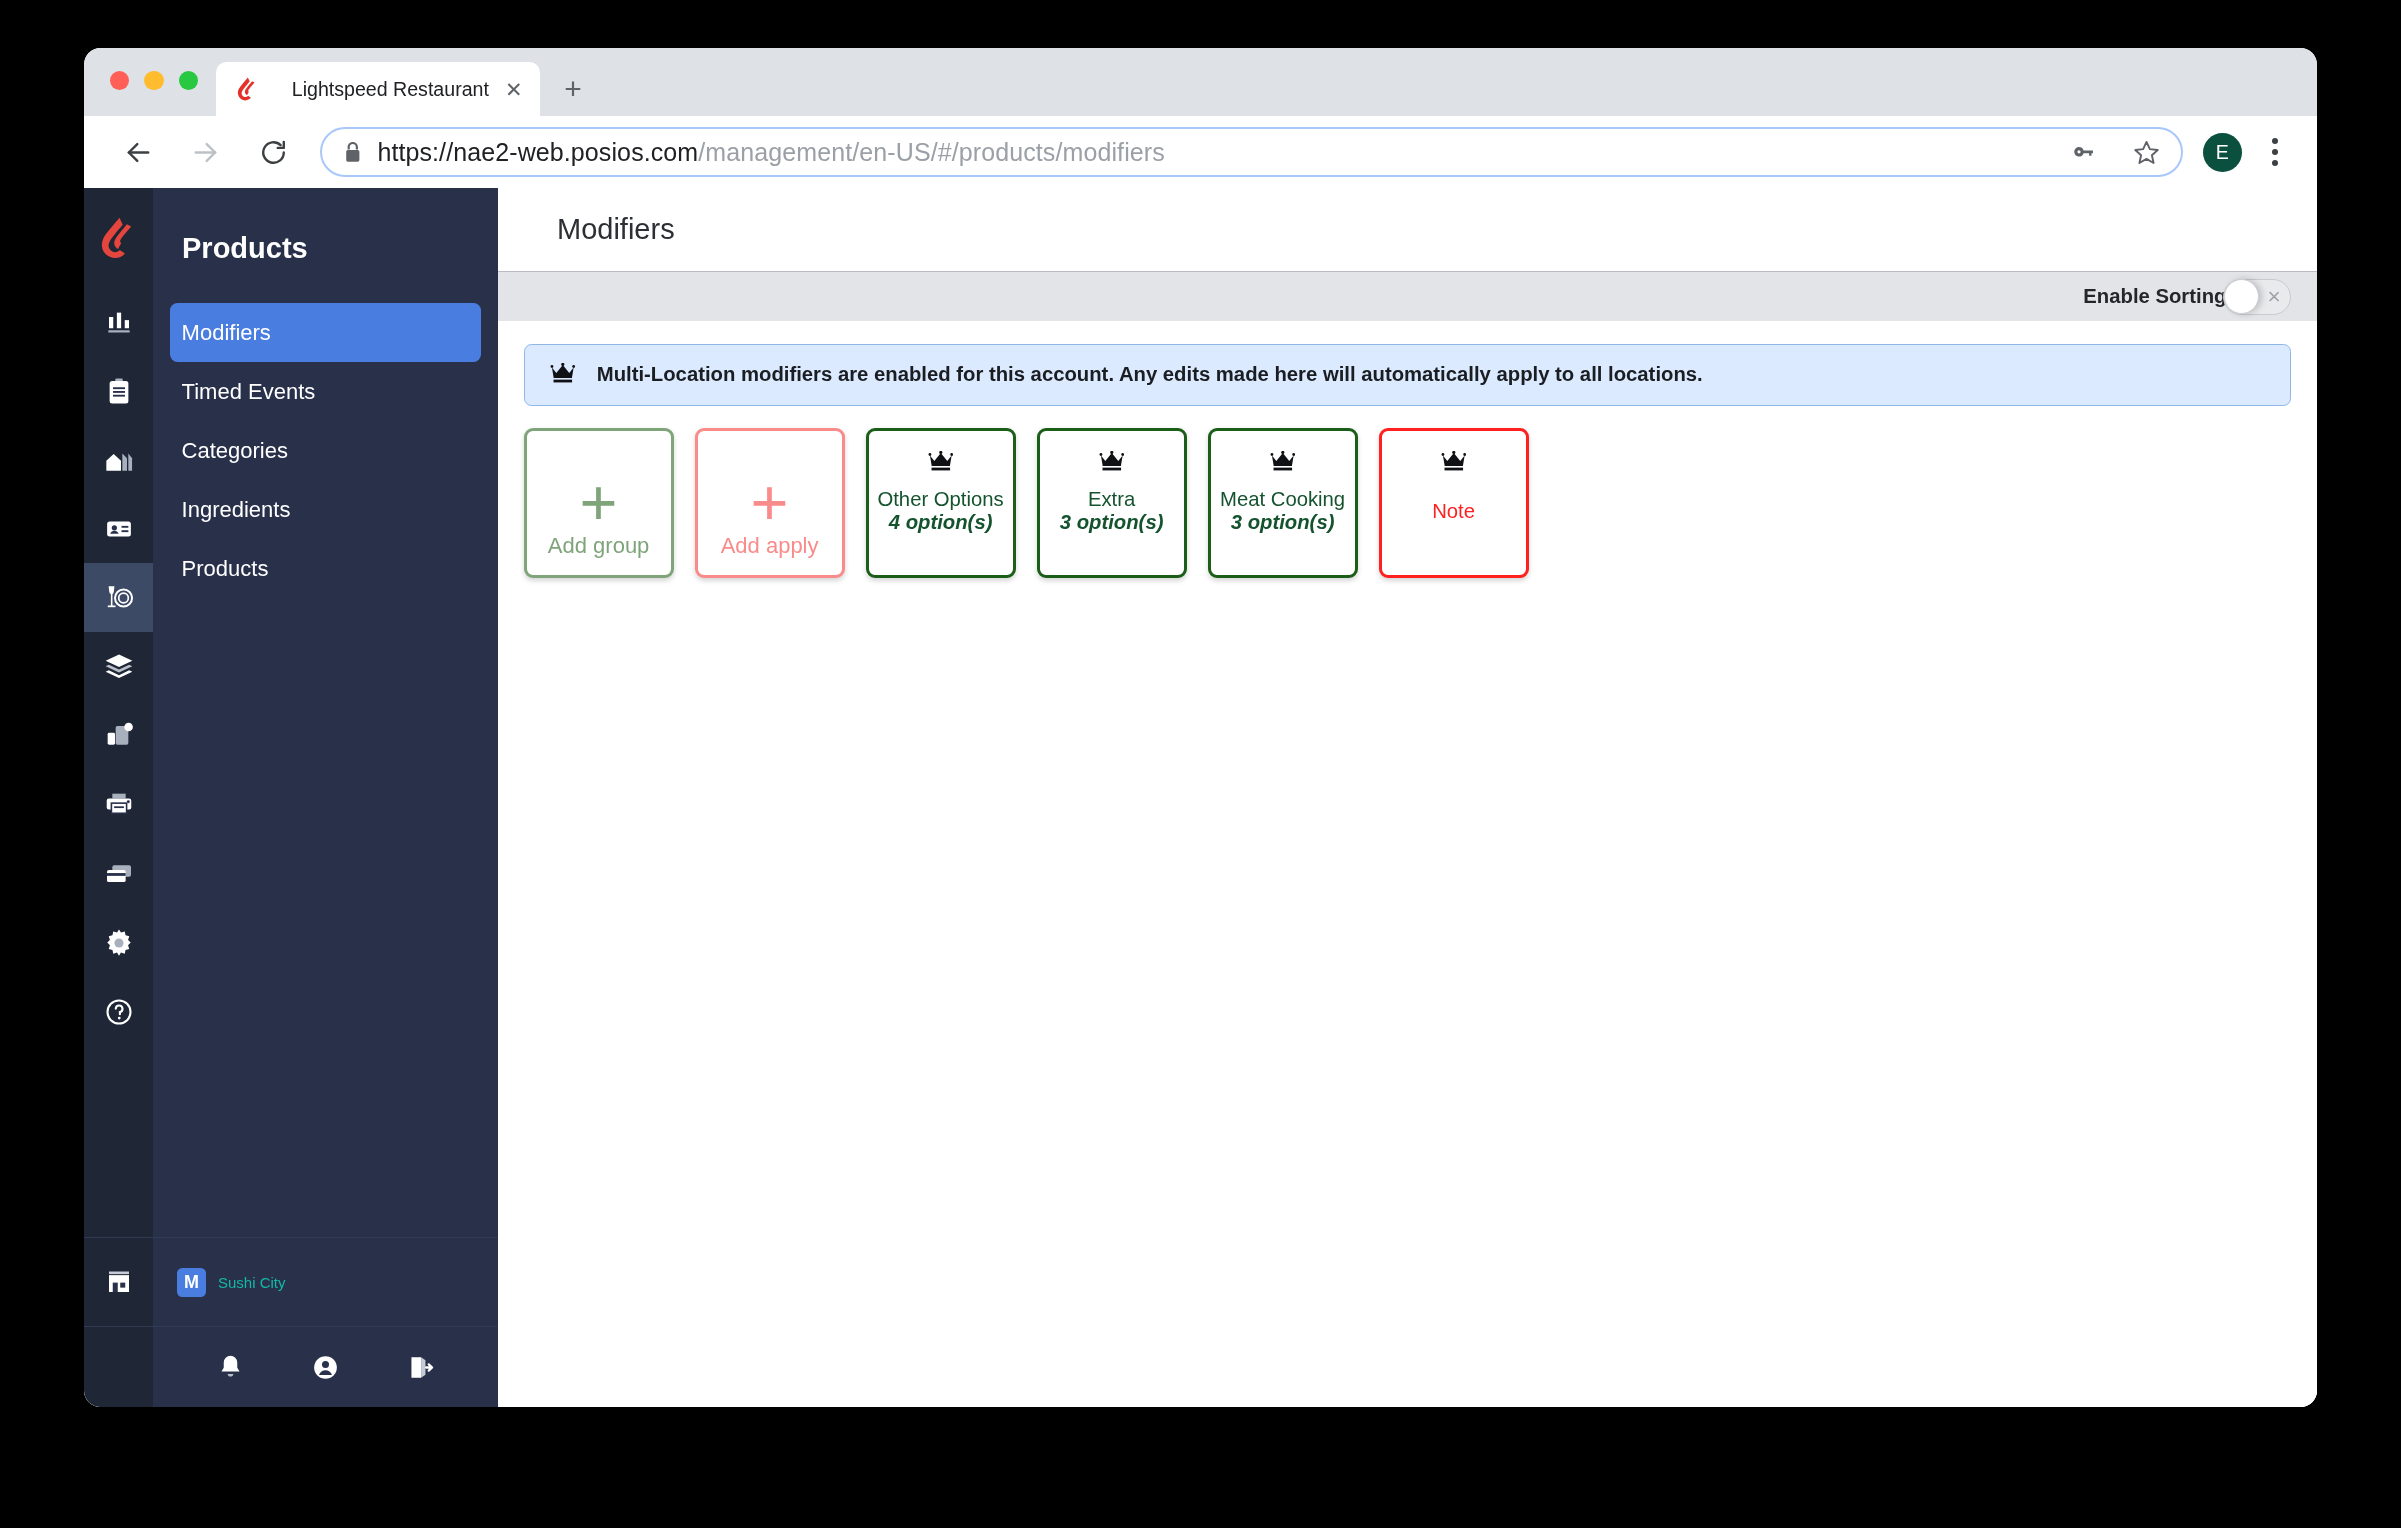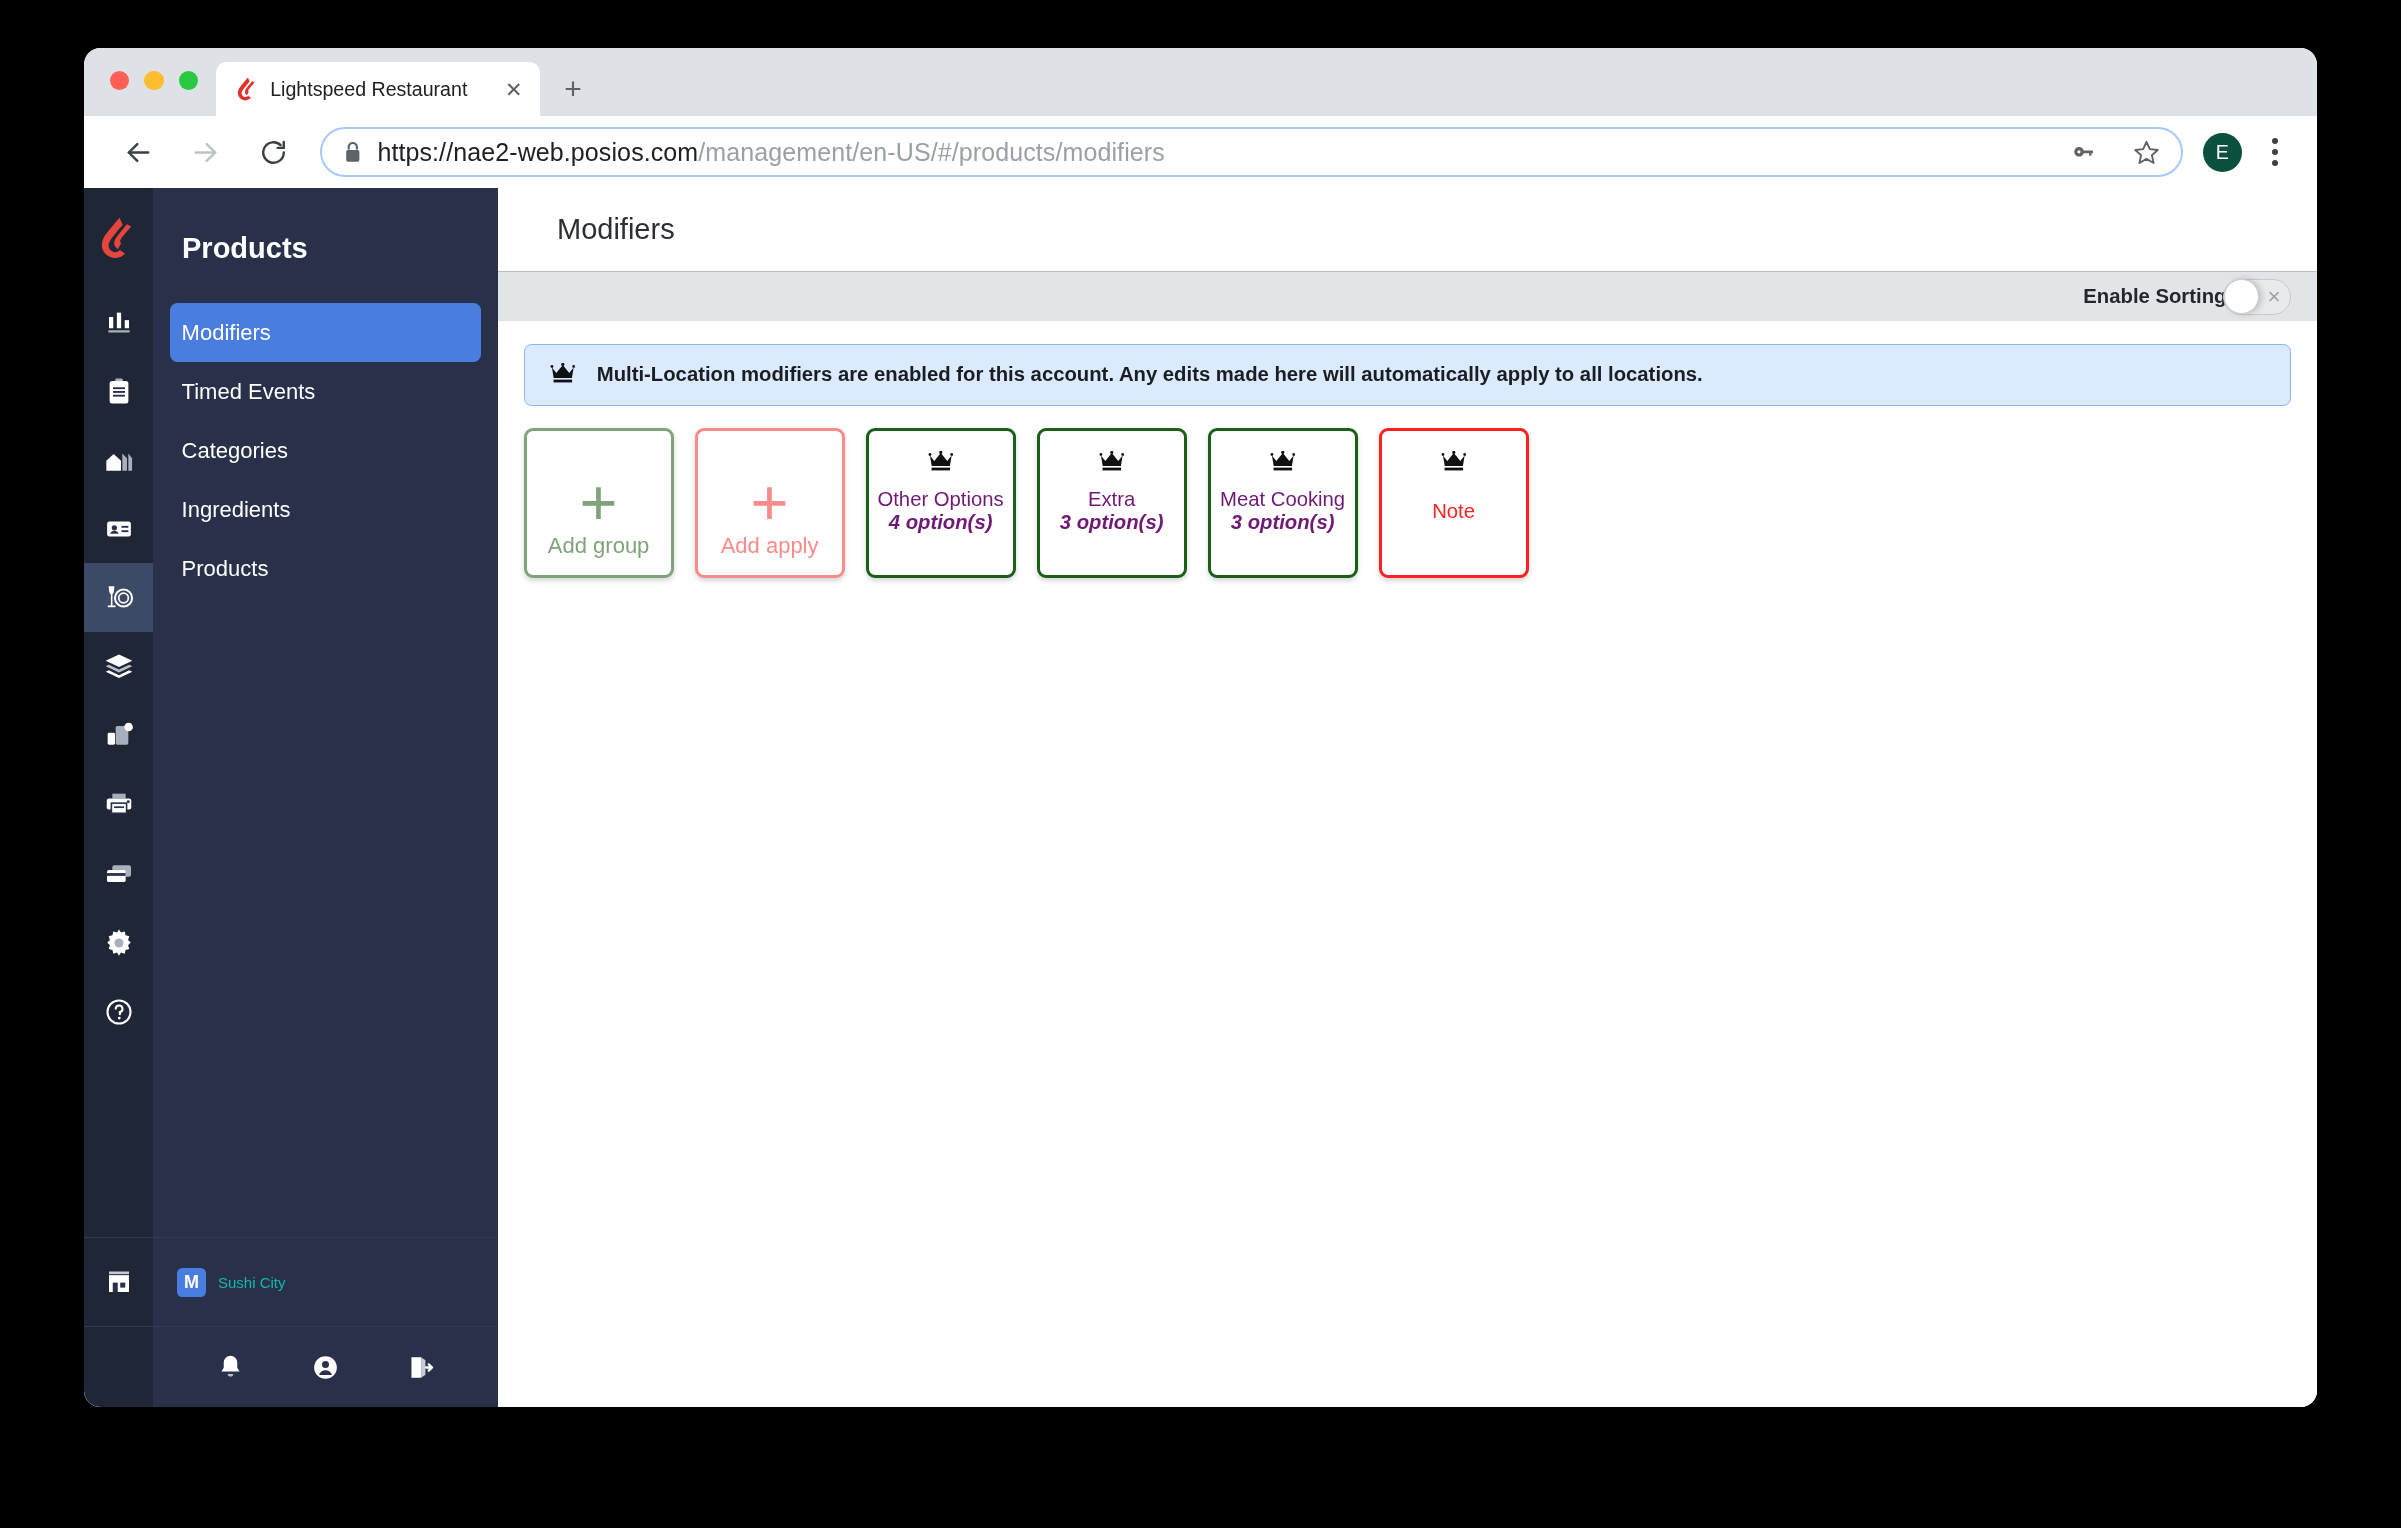--- a/index.html
+++ b/index.html
@@ -46,20 +46,21 @@
   #browser-tab {
     margin-left: 111px;
     width: 324px; height: 54px;
     background: #ffffff;
     border-radius: 10.5px 10.5px 0 0;
     display: flex;
     align-items: center;
     padding: 0 13.5px 0 19.6px;
     gap: 12px;
     position: relative;
+    text-align: right;
   }
   #tab-favicon { width: 22.6px; height: 24px; flex-shrink: 0; }
   #tab-title {
     flex: 1;
     font-size: 19.6px;
     color: #202124;
     white-space: nowrap;
     overflow: hidden;
     text-overflow: ellipsis;
   }
@@ -334,21 +335,21 @@
   }
   .mod-card .crown { position: absolute; top: 19.6px; left: 0; right: 0; display: flex; justify-content: center; }
   .mod-card .card-name { font-size: 20.3px; line-height: 1.18; margin-top: 16.6px; }
   .mod-card .card-count { font-size: 20.3px; font-style: italic; font-weight: bold; line-height: 1.18; }
 
   .card-green-light { border-color: #7fa47a; }
   .card-green-light .plus, .card-green-light .add-label { color: #7fa47a; }
   .card-pink { border-color: #fa8b8b; }
   .card-pink .plus, .card-pink .add-label { color: #fa8b8b; }
   .card-green-dark { border-color: #1b5e18; }
-  .card-green-dark .card-name, .card-green-dark .card-count { color: #701a75; }
+  .card-green-dark .card-name, .card-green-dark .card-count { color: #14532d; }
   .card-red { border-color: #ff2020; }
   .card-red .card-name { color: #ff2020; }
 </style>
 </head>
 <body>
 
 <div id="browser-window">
 
   <div id="tab-strip">
     <div id="traffic-lights">

